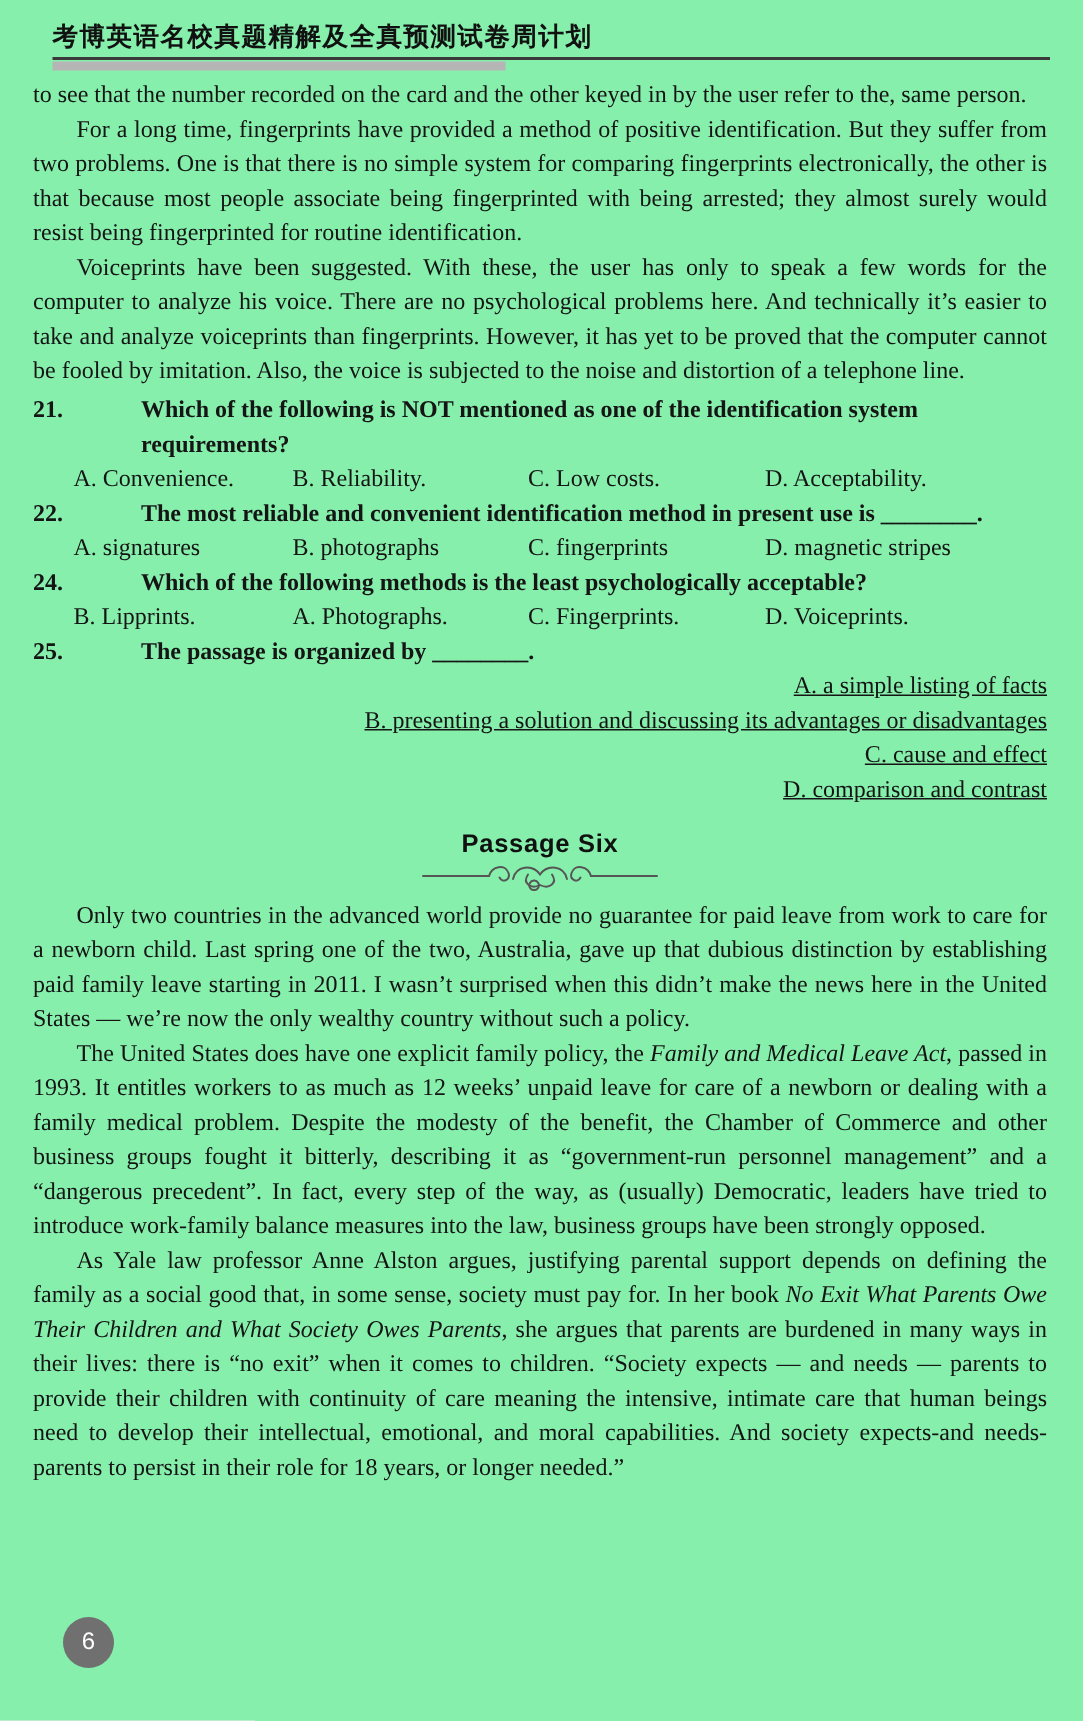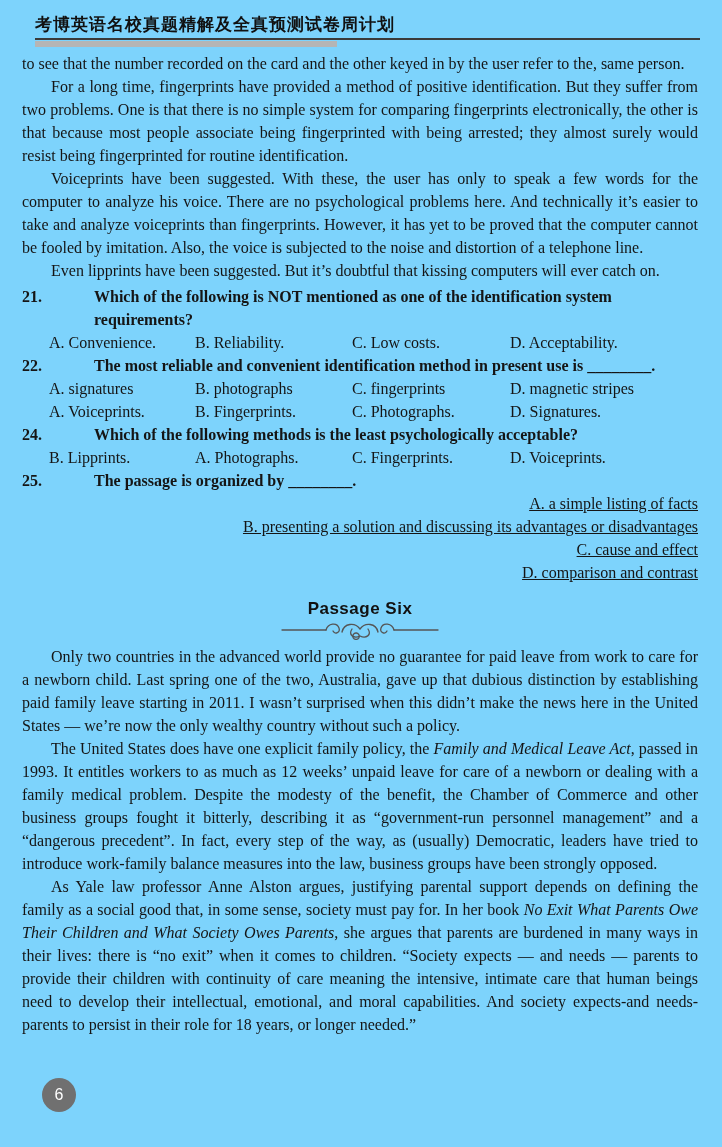--- a/index.html
+++ b/index.html
@@ -1,20 +1,20 @@
 <!DOCTYPE html>
 <html><head>
 <meta charset="utf-8">
 <style>
   html,body { margin:0; padding:0; background:#e8e8e8; }
   .page {
     position:relative;
     width:722px; height:1147px;
     margin:0 auto;
-    background:#7dd3fc;
+    background:#86efac;
     overflow:hidden;
     color:#151515;
   }
   
   .header-title {
     position:absolute; left:35px; top:13px;
     font-family:"Liberation Sans", sans-serif;
     font-weight:bold; font-size:17px; letter-spacing:1px;
     color:#111;
     white-space:nowrap;
@@ -72,21 +72,20 @@
 
   <div class="header-title">考博英语名校真题精解及全真预测试卷周计划</div>
   <div class="header-line"></div>
   <div class="header-bar"></div>
 
   <div class="content">
     <div id="passage5">
         <p class="para"><span>to see that the number recorded on the card and the other keyed in by the user refer to the, same person.</span></p>
         <p class="para indent"><span>For a long time, fingerprints have provided a method of positive identification. But they suffer from two problems. One is that there is no simple system for comparing fingerprints electronically, the other is that because most people associate being fingerprinted with being arrested; they almost surely would resist being fingerprinted for routine identification.</span></p>
         <p class="para indent"><span>Voiceprints have been suggested. With these, the user has only to speak a few words for the computer to analyze his voice. There are no psychological problems here. And technically it’s easier to take and analyze voiceprints than fingerprints. However, it has yet to be proved that the computer cannot be fooled by imitation. Also, the voice is subjected to the noise and distortion of a telephone line.</span></p>
-        <p class="para indent"><span>Even lipprints have been suggested. But it’s doubtful that kissing computers will ever catch on.</span></p>
       </div>
 
     <div id="questions" class="questions">
         <div class="question">
           <div class="q-line">
             <span class="q-num">21.</span>
             <span class="q-text">Which of the following is NOT mentioned as one of the identification system requirements?</span>
           </div>
           <div class="options options-row">
             <div class="opt">A. Convenience.</div>
@@ -101,26 +100,20 @@
             <span class="q-text">The most reliable and convenient identification method in present use is ________.</span>
           </div>
           <div class="options options-row">
             <div class="opt">A. signatures</div>
             <div class="opt">B. photographs</div>
             <div class="opt">C. fingerprints</div>
             <div class="opt">D. magnetic stripes</div>
           </div>
         </div>
         <div class="question">
-          <div class="options options-row">
-            <div class="opt">A. Voiceprints.</div>
-            <div class="opt">B. Fingerprints.</div>
-            <div class="opt">C. Photographs.</div>
-            <div class="opt">D. Signatures.</div>
-          </div>
         </div>
         <div class="question">
           <div class="q-line">
             <span class="q-num">24.</span>
             <span class="q-text">Which of the following methods is the least psychologically acceptable?</span>
           </div>
           <div class="options options-row">
             <div class="opt">B. Lipprints.</div>
             <div class="opt">A. Photographs.</div>
             <div class="opt">C. Fingerprints.</div>

